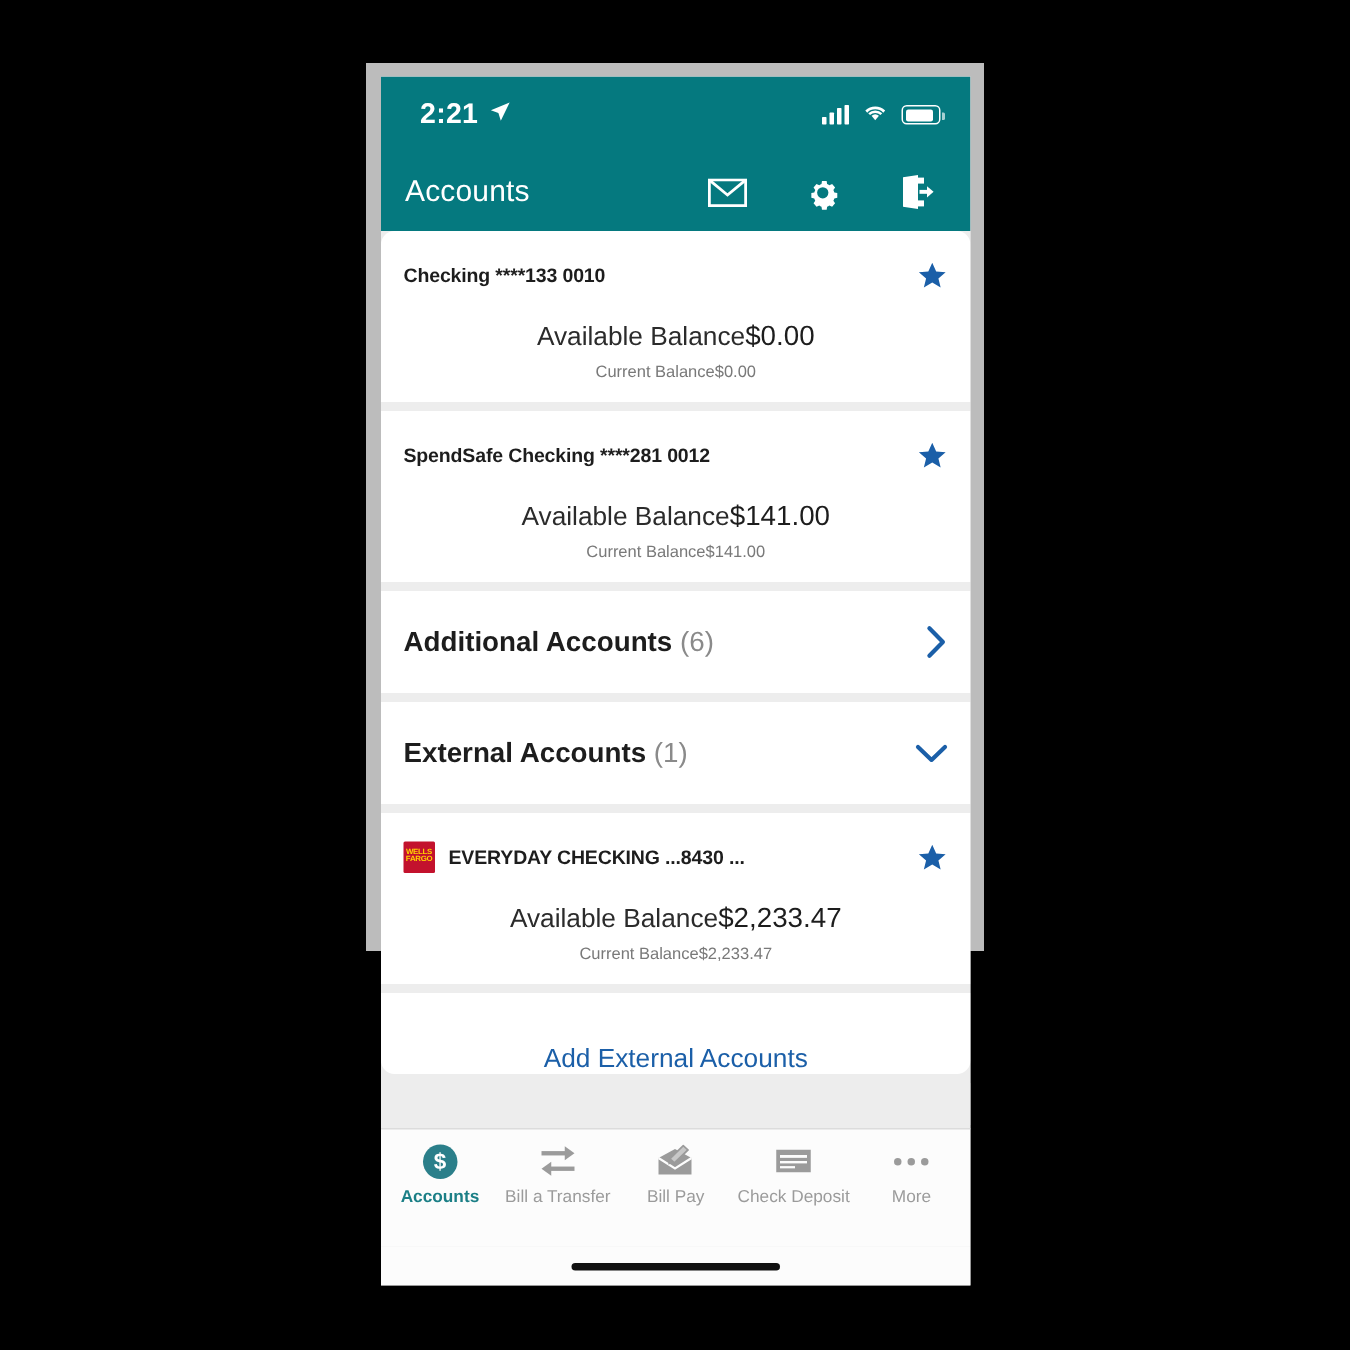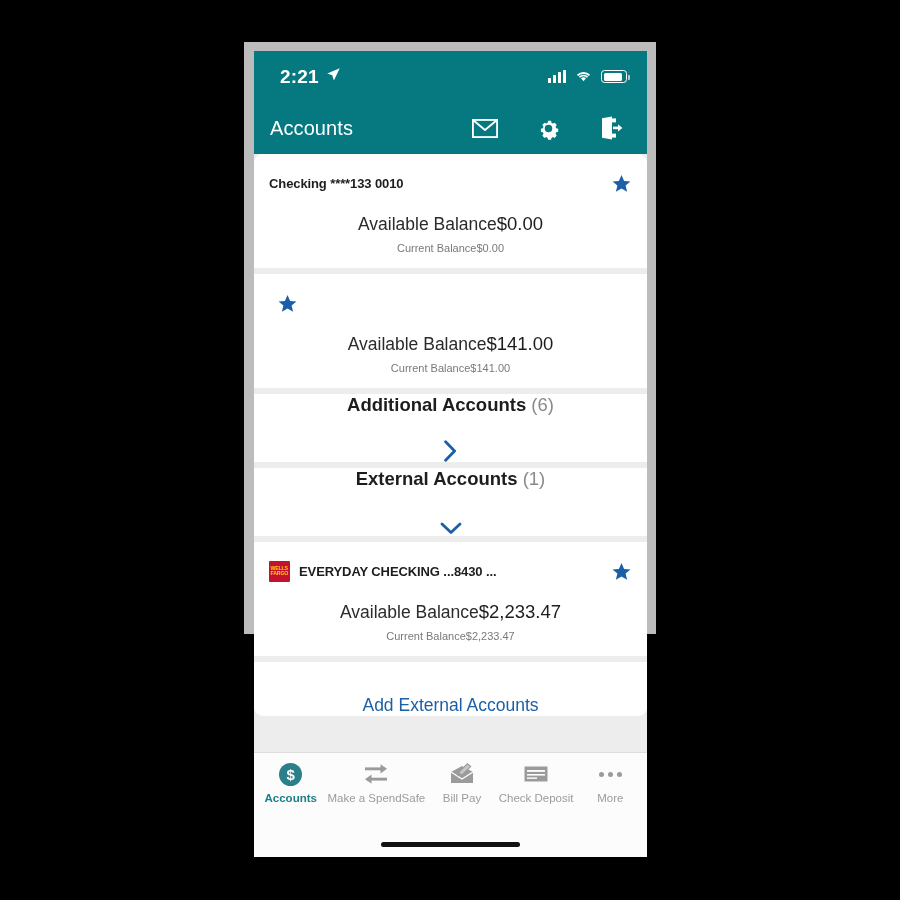--- a/index.html
+++ b/index.html
@@ -247,21 +247,20 @@
     font-size: 11px;
     color: #797979;
   }
 
   
   .section-row {
     display: flex;
     align-items: center;
     height: 68px;
     cursor: pointer;
-    flex-direction: column;
   }
   .section-label {
     font-size: 18.5px;
     font-weight: bold;
     color: #1d1d1d;
     flex: 1 1 auto;
   }
   .section-count {
     font-weight: normal;
     color: #8a8a8a;
@@ -453,20 +452,21 @@
             <span class="bal-value">$0.00</span>
           </div>
           <div class="bal-row sub">
             <span class="bal-label">Current Balance</span>
             <span class="bal-value">$0.00</span>
           </div>
         </div>
 
         <div class="card acct-card">
           <div class="acct-title-row">
+            <span class="acct-name">SpendSafe Checking ****281 0012</span>
             <span class="star-btn">
               <svg width="21" height="21" viewBox="0 0 24 24">
                 <path d="M12 2.4 L15 9.1 L22.2 9.7 L16.7 14.4 L18.4 21.4 L12 17.6 L5.6 21.4 L7.3 14.4 L1.8 9.7 L9 9.1 Z" fill="#1b5fa8"></path>
               </svg>
             </span>
           </div>
           <div class="bal-row">
             <span class="bal-label">Available Balance</span>
             <span class="bal-value">$141.00</span>
           </div>
@@ -547,21 +547,21 @@
 
         <div class="tab">
           <span class="tab-icon">
             <svg width="26" height="22" viewBox="0 0 26 22">
               <rect x="2" y="4.4" width="17" height="2.9" fill="#9b9b9b"></rect>
               <path d="M17.5 1.2 L24 5.85 L17.5 10.5 Z" fill="#9b9b9b"></path>
               <rect x="7" y="14.7" width="17" height="2.9" fill="#9b9b9b"></rect>
               <path d="M8.5 11.5 L2 16.15 L8.5 20.8 Z" fill="#9b9b9b"></path>
             </svg>
           </span>
-          <span class="tab-label">Make a SpendSafe</span>
+          <span class="tab-label">Bill a Transfer</span>
         </div>
 
         <div class="tab">
           <span class="tab-icon">
             <svg width="26" height="22" viewBox="0 0 26 22">
               <path d="M2 9 L13 3 L24 9 L24 20 L2 20 Z" fill="#9b9b9b"></path>
               <path d="M2 9 L13 16 L24 9" fill="none" stroke="#fcfcfc" stroke-width="1.4"></path>
               <path d="M9.5 9.5 L18.5 0.8 L21.6 3.6 L12.6 12.3 Z" fill="#c8c8c8" stroke="#9b9b9b" stroke-width="1.2"></path>
               <path d="M9.5 9.5 L12.6 12.3 L8.4 13.3 Z" fill="#9b9b9b"></path>
             </svg>

